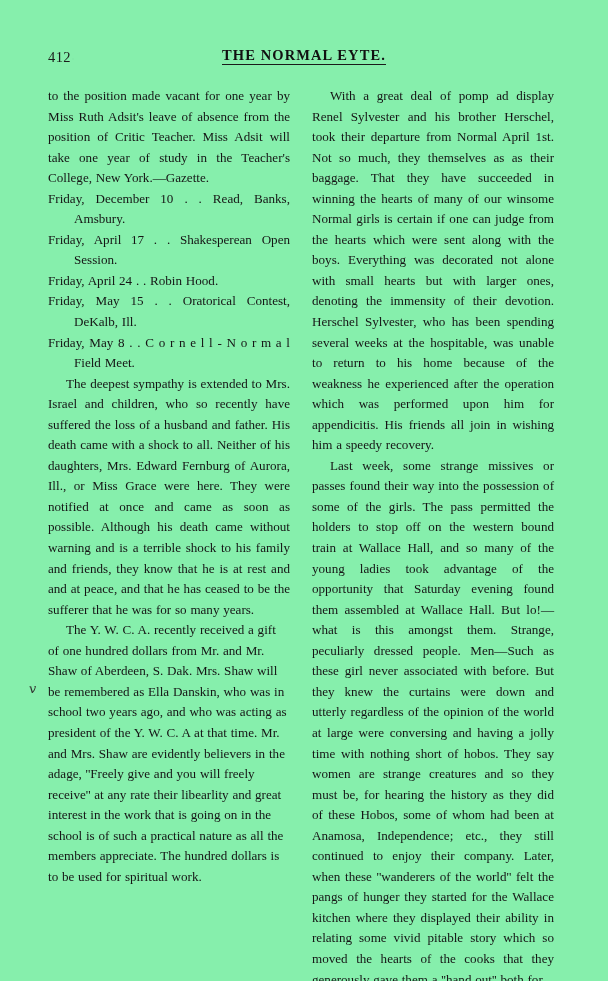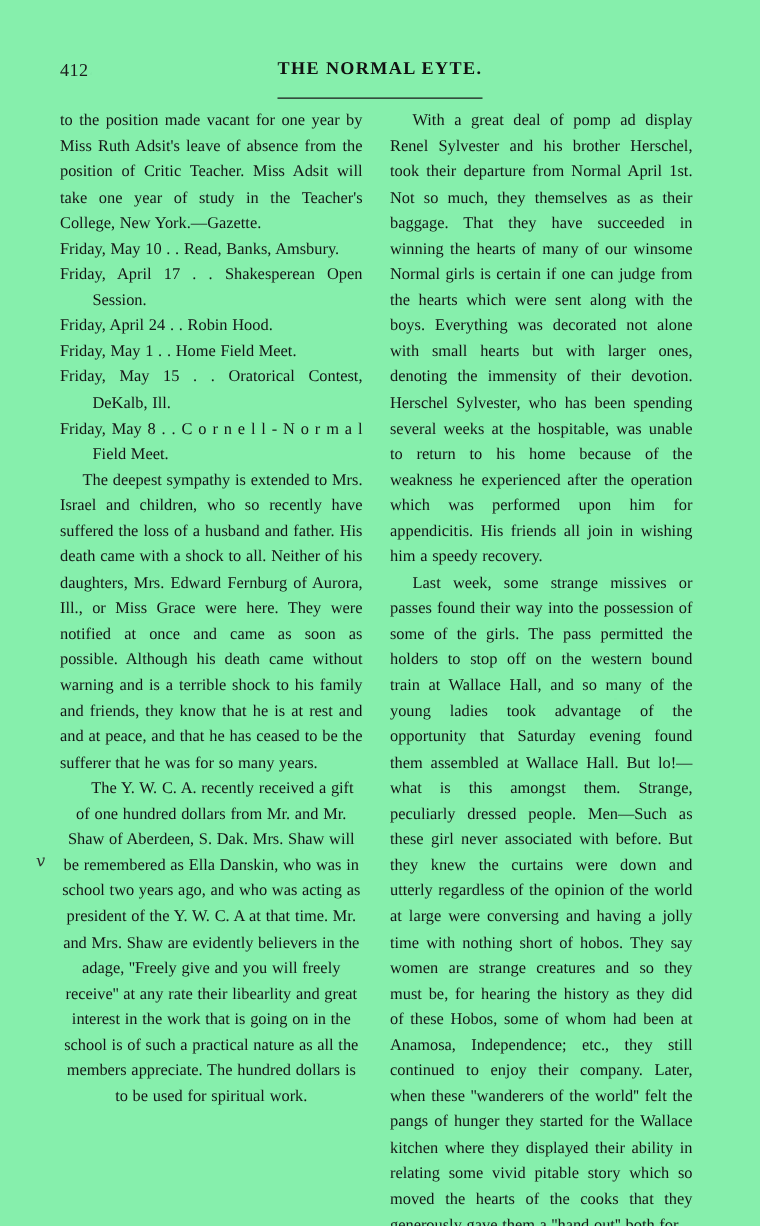--- a/index.html
+++ b/index.html
@@ -60,21 +60,21 @@
     right: 0;
     top: 0;
     text-align: center;
     font-size: 14.5px;
     font-weight: bold;
     letter-spacing: 1.1px;
     color: #111;
   }
   .head-title span.ht-inner {
     border-bottom: 1.6px solid #1a1a1a;
-    padding-bottom: 15px;
+    padding-bottom: 1px;
   }
 
   
   .columns {
     position: absolute;
     top: 86px;
     left: 48px;
     right: 40px;
     bottom: 30px;
     display: flex;
@@ -93,21 +93,21 @@
     text-justify: inter-word;
     text-indent: 18px;
     word-spacing: .5px;
     color: #151515;
     -webkit-font-smoothing: none;
   }
   p.body-par.noindent {
     text-indent: 0;
   }
   p.body-par.last-flush {
-    text-align: center;
+    text-align: left;
   }
 
   
   ul.schedule {
     list-style: none;
     margin: 0;
     padding: 0;
   }
   ul.schedule li {
     font-size: 13.1px;
@@ -142,24 +142,23 @@
     <div class="head-title"><span class="ht-inner">THE NORMAL EYTE.</span></div>
   </div>
 
   <div class="margin-mark">ⅴ</div>
 
   <div class="columns">
 
     <div class="col">
       <p class="body-par noindent">to the position made  vacant for one year by Miss Ruth  Adsit's leave of absence from the position of Critic Teacher. Miss Adsit will take  one year of study in the Teacher's College, New York.—Gazette.</p>
       <ul class="schedule">
-        <li>Friday, May 10 . . Read, Banks, Amsbury.</li>
+        <li>Friday, December 10 . . Read, Banks, Amsbury.</li>
         <li>Friday, April 17 . . Shakesperean Open Session.</li>
         <li>Friday, April 24 . . Robin Hood.</li>
-        <li>Friday,  May  1 . . Home  Field  Meet.</li>
         <li>Friday,  May 15 . . Oratorical  Contest, DeKalb, Ill.</li>
         <li>Friday,  May 8  .  . C o r n e l l - N o r m a l Field Meet.</li>
       </ul>
       <p class="body-par">The deepest  sympathy is  extended to Mrs. Israel and children, who so recently have suffered the loss of  a  husband and father.   His death came  with a shock to all.   Neither of his daughters, Mrs. Edward  Fernburg of Aurora, Ill., or  Miss Grace were here.   They were notified at once and came as soon as  possible.   Although his death came without warning and is a terrible  shock to his  family and friends, they know that he is at  rest and and at peace, and that he  has  ceased to be the sufferer  that he  was for so  many years.</p>
       <p class="body-par last-flush">The Y. W. C. A. recently received a gift of one hundred dollars from Mr. and Mr. Shaw of Aberdeen, S. Dak.   Mrs. Shaw will be remembered as Ella Danskin, who was in school two years ago, and who was acting as president of the Y. W. C. A at that time.   Mr. and Mrs. Shaw  are  evidently  believers  in  the adage, ''Freely give and you  will freely receive'' at any rate their  libearlity and great interest in the work that  is going on in the school  is of  such  a  practical nature as  all  the  members appreciate. The hundred dollars  is  to  be  used  for spiritual work.</p>
     </div>
 
     <div class="col">
       <p class="body-par">With a great deal  of pomp ad  display Renel Sylvester and his brother Herschel, took their  departure from Normal  April 1st.   Not so much,  they  themselves as as their baggage.   That they  have succeeded in winning the  hearts of many of our winsome  Normal girls is  certain  if one can judge  from the hearts  which were sent along  with the boys.   Everything was decorated not alone with small hearts but with larger ones, denoting the immensity of their  devotion.   Herschel Sylvester, who has been spending several weeks at the hospitable,  was  unable to return to his home because of  the weakness he experienced  after the operation which  was performed upon  him for  appendicitis.   His friends  all join in wishing him a speedy  recovery.</p>
       <p class="body-par">Last week,  some strange  missives or passes found their way  into the possession of some of the girls.   The pass permitted  the  holders to  stop off  on  the western  bound  train  at  Wallace  Hall, and so many of the young ladies took advantage of the opportunity that Saturday evening  found  them assembled  at Wallace Hall.  But lo!—what is this amongst them.  Strange, peculiarly dressed people. Men—Such as these  girl never associated with before.  But they knew the curtains were down and utterly regardless  of the opinion of the world at  large  were conversing  and  having  a  jolly time  with nothing  short  of  hobos.    They  say women are strange creatures and so they must be,  for hearing the  history as they did of  these Hobos,  some of whom  had been  at  Anamosa, Independence;  etc., they still  continued to enjoy  their company.   Later, when these ''wanderers of the world'' felt the pangs of hunger they started  for  the  Wallace  kitchen  where they  displayed their  ability in  relating some vivid pitable story which so moved the hearts of  the cooks that  they generously gave them a ''hand  out'' both  for</p>

